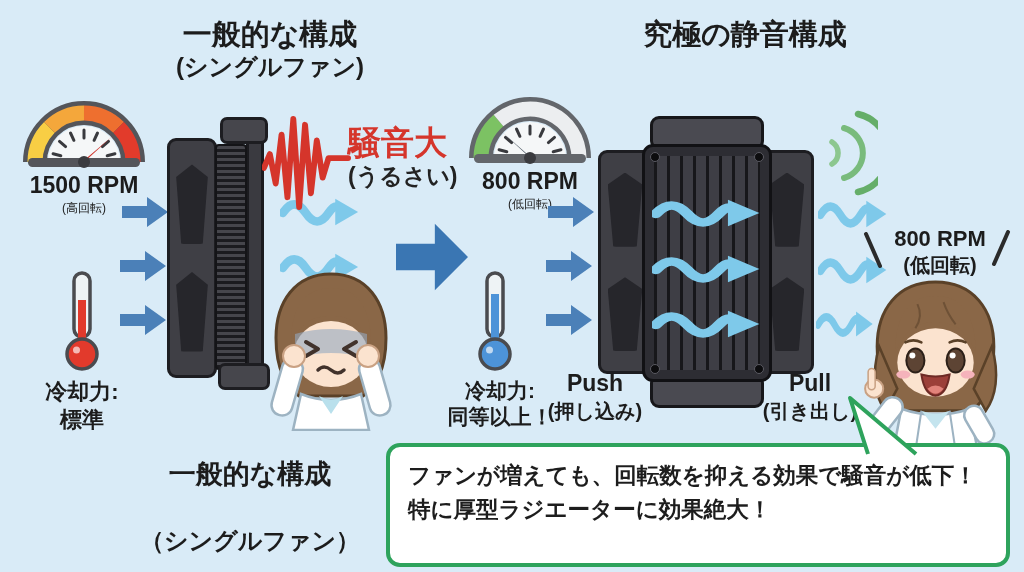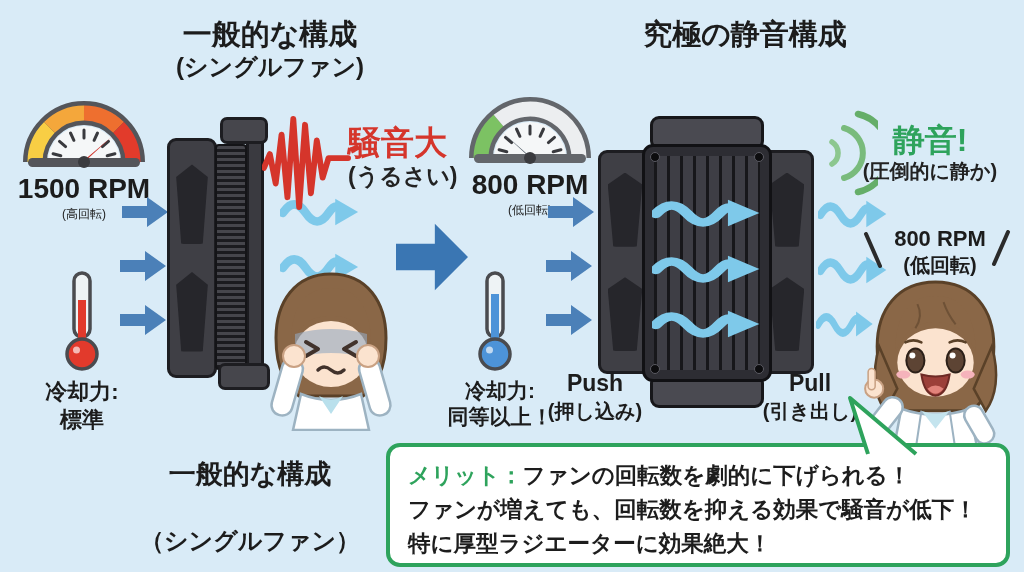--- a/index.html
+++ b/index.html
@@ -6,21 +6,21 @@
   .canvas{
     position:relative;width:1024px;height:572px;overflow:hidden;
     background:#d9ebf7;
     font-family:"Liberation Sans","DejaVu Sans",sans-serif;
     color:#1c1c1c;
   }
   .abs{position:absolute;}
   .ctr{text-align:center;}
   .title-main{font-size:29px;font-weight:800;line-height:1.15;}
   .title-sub{font-size:24px;font-weight:800;}
-  .gauge-val{font-size:28px;font-weight:800;line-height:1.2;}
+  .gauge-val{font-size:23px;font-weight:800;line-height:1.2;}
   .gauge-note{font-size:12px;font-weight:400;}
   .noise-label{font-size:33px;font-weight:800;color:#d5352b;line-height:1.05;}
   .noise-note{font-size:23px;font-weight:800;color:#222;}
   .quiet-label{font-size:32px;font-weight:800;color:#2ea35c;line-height:1.05;}
   .quiet-note{font-size:20px;font-weight:800;color:#222;}
   .thermo-txt{font-size:22px;font-weight:800;line-height:1.25;}
   .pp-label{font-size:23px;font-weight:800;line-height:1.2;}
   .pp-note{font-size:20px;font-weight:800;}
   .rpm2-val{font-size:22px;font-weight:800;line-height:1.2;}
   .rpm2-note{font-size:20px;font-weight:800;}
@@ -235,24 +235,20 @@
   <svg class="abs" style="left:816px;top:308px;" width="58" height="32" viewBox="0 0 84 36" preserveAspectRatio="none">
     <path d="M3,19 C11,7 19,7 27,19 C35,31 43,31 51,19 C55,13 58,11 61,13" stroke="#7ec9ea" stroke-width="9" fill="none" stroke-linecap="round"></path>
     <polygon points="58,4 82,18 58,32" fill="#7ec9ea"></polygon>
   </svg>
 
   <svg class="abs" style="left:820px;top:108px;" width="58" height="88" viewBox="0 0 58 88">
     <path d="M12,34 A13,13 0 0 1 12,56" stroke="#8cc78f" stroke-width="5.5" fill="none" stroke-linecap="round"></path>
     <path d="M24,20 A26,26 0 0 1 24,70" stroke="#79bb7c" stroke-width="6" fill="none" stroke-linecap="round"></path>
     <path d="M38,6 A40,40 0 0 1 38,84" stroke="#65ae69" stroke-width="6.5" fill="none" stroke-linecap="round"></path>
   </svg>
-  <div class="abs ctr" style="left:845px;top:124px;width:170px;">
-    <div class="quiet-label">静音!</div>
-    <div class="quiet-note">(圧倒的に静か)</div>
-  </div>
 
   <svg class="abs" style="left:862px;top:232px;" width="22" height="36" viewBox="0 0 22 36">
     <line x1="4" y1="2" x2="18" y2="34" stroke="#2b2b2b" stroke-width="4" stroke-linecap="round"></line>
   </svg>
   <svg class="abs" style="left:990px;top:230px;" width="22" height="36" viewBox="0 0 22 36">
     <line x1="18" y1="2" x2="4" y2="34" stroke="#2b2b2b" stroke-width="4" stroke-linecap="round"></line>
   </svg>
   <div class="abs ctr" style="left:882px;top:226px;width:116px;">
     <div class="rpm2-val">800 RPM</div>
     <div class="rpm2-note">(低回転)</div>
@@ -302,21 +298,20 @@
     <rect x="11" y="92" width="7" height="21" rx="3.5" fill="#fbe3cf" stroke="#c9a183" stroke-width="1.5"></rect>
     <rect x="112" y="128" width="19" height="40" rx="9" transform="rotate(-30 121 148)" fill="#ffffff" stroke="#9db3c2" stroke-width="2.5"></rect>
   </svg>
 
   <div class="abs ctr" style="left:115px;top:458px;width:270px;">
     <div class="caption-main">一般的な構成</div>
     <div class="caption-sub">（シングルファン）</div>
   </div>
 
   <div class="bubble">
-    <div><span class="hl">メリット：</span><span>ファンの回転数を劇的に下げられる！</span></div>
     <div>ファンが増えても、回転数を抑える効果で騒音が低下！</div>
     <div>特に厚型ラジエーターに効果絶大！</div>
   </div>
   <svg class="abs" style="left:838px;top:392px;z-index:5;" width="92" height="64" viewBox="0 0 92 64">
     <path d="M30,62 L12,6 L78,62" fill="#ffffff" stroke="#2ea35c" stroke-width="4" stroke-linejoin="round"></path>
   </svg>
 
 </div>
 
 </body></html>

